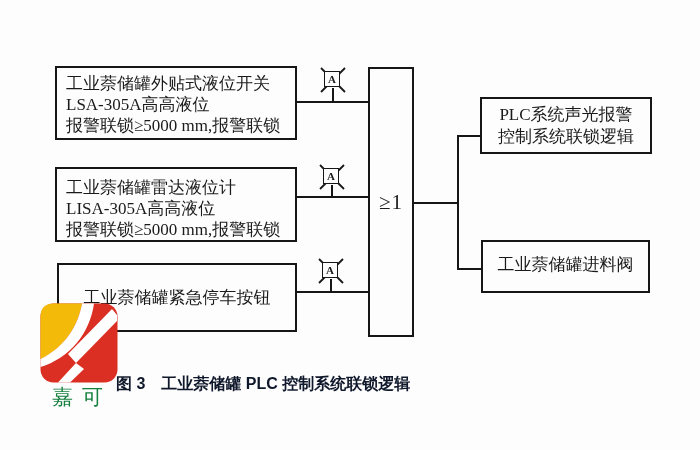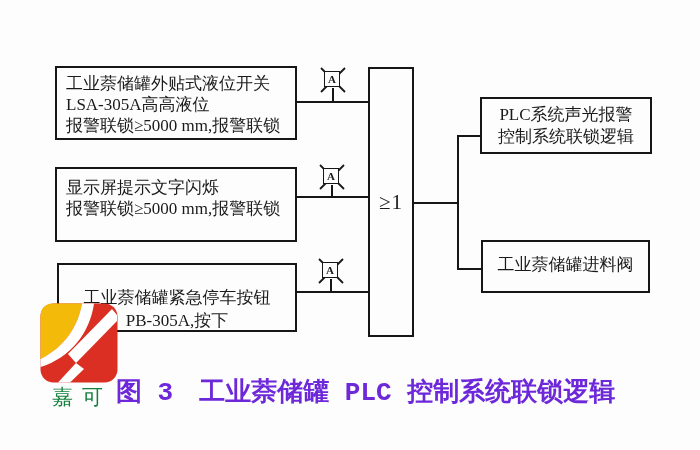--- a/index.html
+++ b/index.html
@@ -22,48 +22,48 @@
   .alarm{position:absolute;width:26px;height:26px;}
   .alarm svg{position:absolute;left:0;top:0;}
   .alarm-square{
     position:absolute;left:4px;top:4px;width:16px;height:16px;
     border:1.6px solid #161616;background:#fdfdfd;box-sizing:border-box;
     display:flex;align-items:center;justify-content:center;
     font-size:11px;line-height:11px;font-weight:bold;
   }
   .caption{
     position:absolute;left:116px;top:374px;
-    font-family:Liberation Mono, monospace;
-    font-weight:700;font-size:26px;color:#6d28d9;white-space:nowrap;
+    font-family:Liberation Sans, sans-serif;
+    font-weight:700;font-size:16px;color:#0f172a;white-space:nowrap;
   }
   .logo{position:absolute;left:40px;top:303px;width:78px;height:80px;}
   .logo-text{
     position:absolute;left:52px;top:383px;width:70px;
     font-size:21px;font-weight:400;color:#15803d;letter-spacing:9px;white-space:nowrap;
   }
 </style>
 </head>
 <body>
 
 <div class="stage">
 
   <div class="box left-align" style="left:55px;top:66px;width:242px;height:74px;">
     <div class="ln">工业萘储罐外贴式液位开关</div>
     <div class="ln">LSA-305A高高液位</div>
     <div class="ln">报警联锁≥5000 mm,报警联锁</div>
   </div>
 
   <div class="box left-align" style="left:55px;top:167px;width:242px;height:75px;padding-top:8px;">
-    <div class="ln">显示屏提示文字闪烁</div>
+    <div class="ln">工业萘储罐雷达液位计</div>
+    <div class="ln">LISA-305A高高液位</div>
     <div class="ln">报警联锁≥5000 mm,报警联锁</div>
   </div>
 
   <div class="box centered" style="left:57px;top:263px;width:240px;height:69px;padding-top:21px;line-height:23px;">
     <div class="ln">工业萘储罐紧急停车按钮</div>
-    <div class="ln">PB-305A,按下</div>
   </div>
 
   <div class="box gate" style="left:368px;top:67px;width:46px;height:270px;">
     <span>≥1</span>
   </div>
 
   <div class="box centered" style="left:480px;top:97px;width:172px;height:57px;padding-top:5px;line-height:22px;">
     <div class="ln">PLC系统声光报警</div>
     <div class="ln">控制系统联锁逻辑</div>
   </div>

